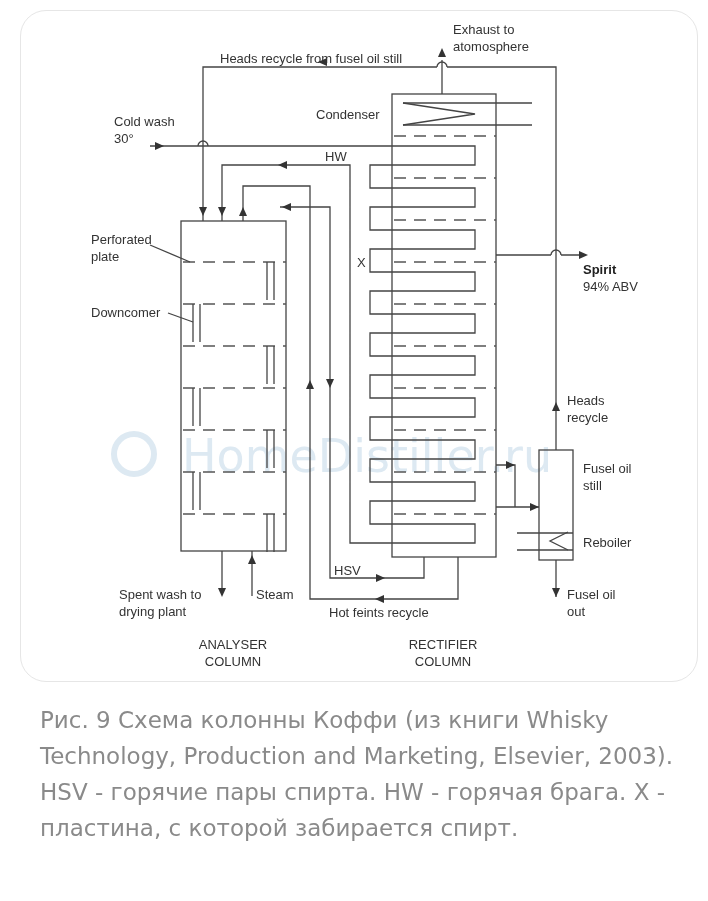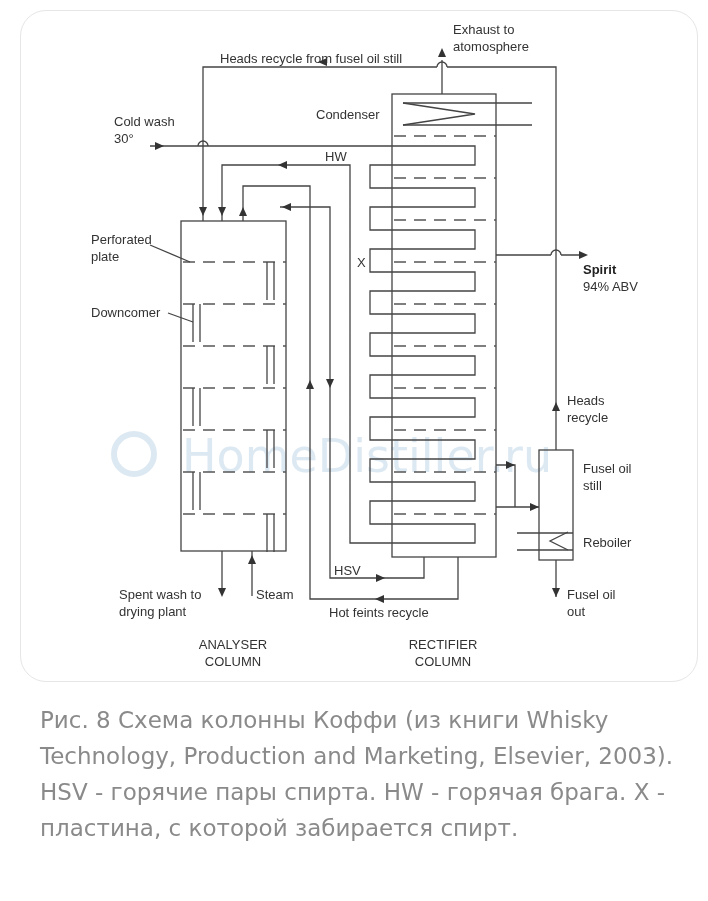--- a/index.html
+++ b/index.html
@@ -143,13 +143,13 @@
   <text class="lbl" x="256" y="599">Steam</text>
   <text class="lbl" x="329" y="617">Hot feints recycle</text>
   <text class="lbl" x="567" y="599">Fusel oil</text>
   <text class="lbl" x="567" y="616">out</text>
   <text class="lbl" x="233" y="649" text-anchor="middle">ANALYSER</text>
   <text class="lbl" x="233" y="666" text-anchor="middle">COLUMN</text>
   <text class="lbl" x="443" y="649" text-anchor="middle">RECTIFIER</text>
   <text class="lbl" x="443" y="666" text-anchor="middle">COLUMN</text>
 </svg>
 
-<p class="caption">Рис. 8 Схема колонны Коффи (из книги Whisky Technology, Production and Marketing, Elsevier, 2003). HSV - горячие пары спирта. HW - горячая брага. X - пластина, с которой забирается спирт.</p>
+<p class="caption">Рис. 9 Схема колонны Коффи (из книги Whisky Technology, Production and Marketing, Elsevier, 2003). HSV - горячие пары спирта. HW - горячая брага. X - пластина, с которой забирается спирт.</p>
 
 </body></html>

